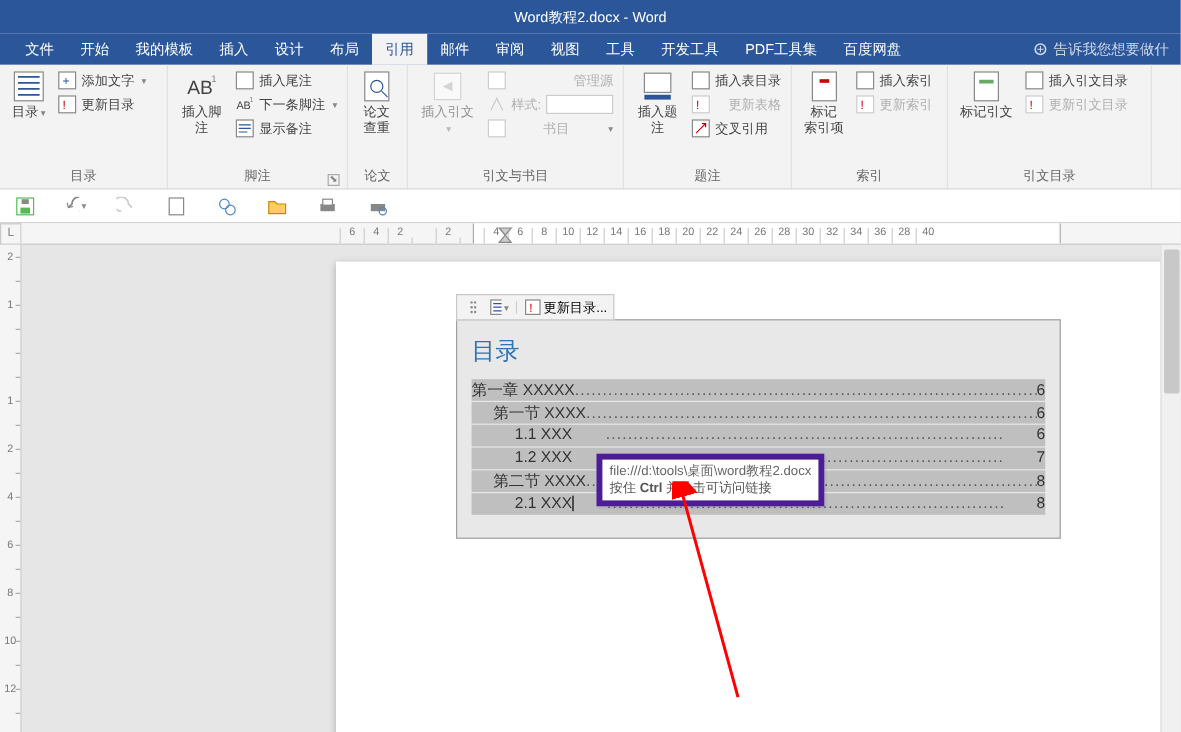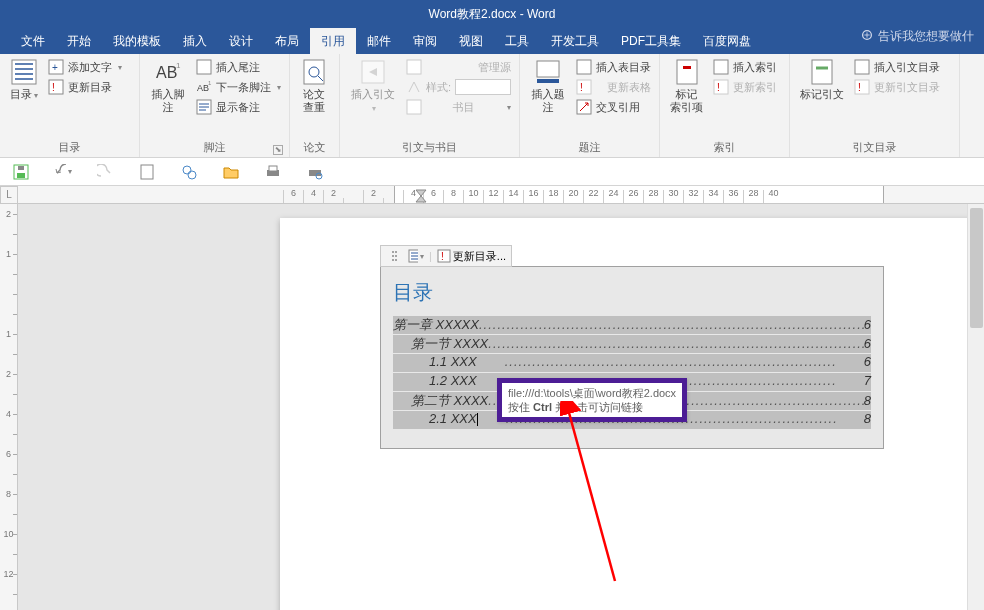--- a/index.html
+++ b/index.html
@@ -5,21 +5,21 @@
   * { box-sizing: border-box; margin: 0; padding: 0; font-family: "Microsoft YaHei", "Segoe UI", sans-serif; }
   body { width: 984px; height: 610px; background: #e6e6e6; overflow: hidden; position: relative; }
   
   
   .titlebar { height: 28px; background: #2b579a; color: #fff; display: flex; align-items: center; justify-content: center; font-size: 12px; position: relative; }
   
   
   .menus { height: 26px; background: #2b579a; display: flex; align-items: stretch; color: #fff; font-size: 12px; padding-left: 10px; }
   .menus .tab { padding: 0 11px; display: flex; align-items: center; cursor: pointer; }
   .menus .tab.active { background: #f3f3f3; color: #2b579a; }
-  .tellme { margin-left: auto; display: flex; align-items: flex-start; color: #cfd7ea; padding: 0 10px; font-size: 12px; }
+  .tellme { margin-left: auto; display: flex; align-items: center; color: #cfd7ea; padding: 0 10px; font-size: 12px; }
   .tellme svg { margin-right: 4px; }
   
   
   .ribbon { height: 104px; background: #f3f3f3; border-bottom: 1px solid #d4d4d4; display: flex; }
   .group { border-right: 1px solid #e1e1e1; display: flex; flex-direction: column; padding: 2px 4px 0 4px; }
   .group-body { flex: 1; display: flex; align-items: flex-start; }
   .group-label { height: 18px; font-size: 11px; color: #666; text-align: center; line-height: 16px; position: relative; }
   .group-label .launcher { position: absolute; right: 2px; bottom: 2px; width: 10px; height: 10px; border: 1px solid #aaa; font-size: 8px; line-height: 7px; text-align: center; color: #888; cursor: pointer; }
   .bigbtn { display: flex; flex-direction: column; align-items: center; padding: 2px 6px; cursor: pointer; font-size: 11px; color: #444; }
   .bigbtn .ico { width: 28px; height: 28px; display: flex; align-items: center; justify-content: center; }
@@ -50,21 +50,21 @@
   .vruler .tick::after { content:""; position:absolute; right:0; top:50%; width:4px; height:1px; background:#aaa;}
   
   .page { position: absolute; top: 32px; left: 280px; width: 704px; height: 578px; background: #fff; box-shadow: 0 2px 6px rgba(0,0,0,.25); }
   
   
   .toc-frame { position: absolute; top: 48px; left: 100px; width: 504px; border: 1px solid #a0a0a0; background: #e8e8e8; }
   .toc-toolbar { position: absolute; top: -22px; left: -1px; height: 22px; background: #f3f3f3; border: 1px solid #c8c8c8; display: flex; align-items: center; font-size: 11px; padding: 0 4px; gap: 4px; }
   .toc-toolbar .tbtn { width: 18px; height: 16px; border: 1px solid transparent; display: flex; align-items: center; justify-content: center; cursor: pointer; }
   .toc-content { padding: 12px 12px 18px 12px; font-family: SimSun, serif; }
   .toc-title { color: #2e74b5; font-size: 20px; margin-bottom: 10px; font-weight: normal; }
-  .toc-line { display: flex; font-size: 13px; color: #333; height: 18px; align-items: baseline; background: #bfbfbf; margin-bottom: 1px; font-style: italic; }
+  .toc-line { display: flex; font-size: 13px; color: #333; height: 18px; align-items: baseline; background: #bfbfbf; margin-bottom: 1px; }
   .toc-line .txt { white-space: nowrap; }
   .toc-line .dots { flex: 1; overflow: hidden; text-overflow: clip; letter-spacing: 1px; color: #555; }
   .toc-line .pg { white-space: nowrap; }
   .ind1 { padding-left: 18px; }
   .ind2 { padding-left: 36px; gap: 28px; }
   
   .cursor-caret { display:inline-block; width:1px; height:13px; background:#000; vertical-align: middle; }
   
   
   .tooltip { position: absolute; background: #fff; border: 5px solid #4c1d95; font-size: 11px; padding: 3px 6px; color: #555; line-height: 14px; box-shadow: 1px 1px 3px rgba(0,0,0,.15); }

